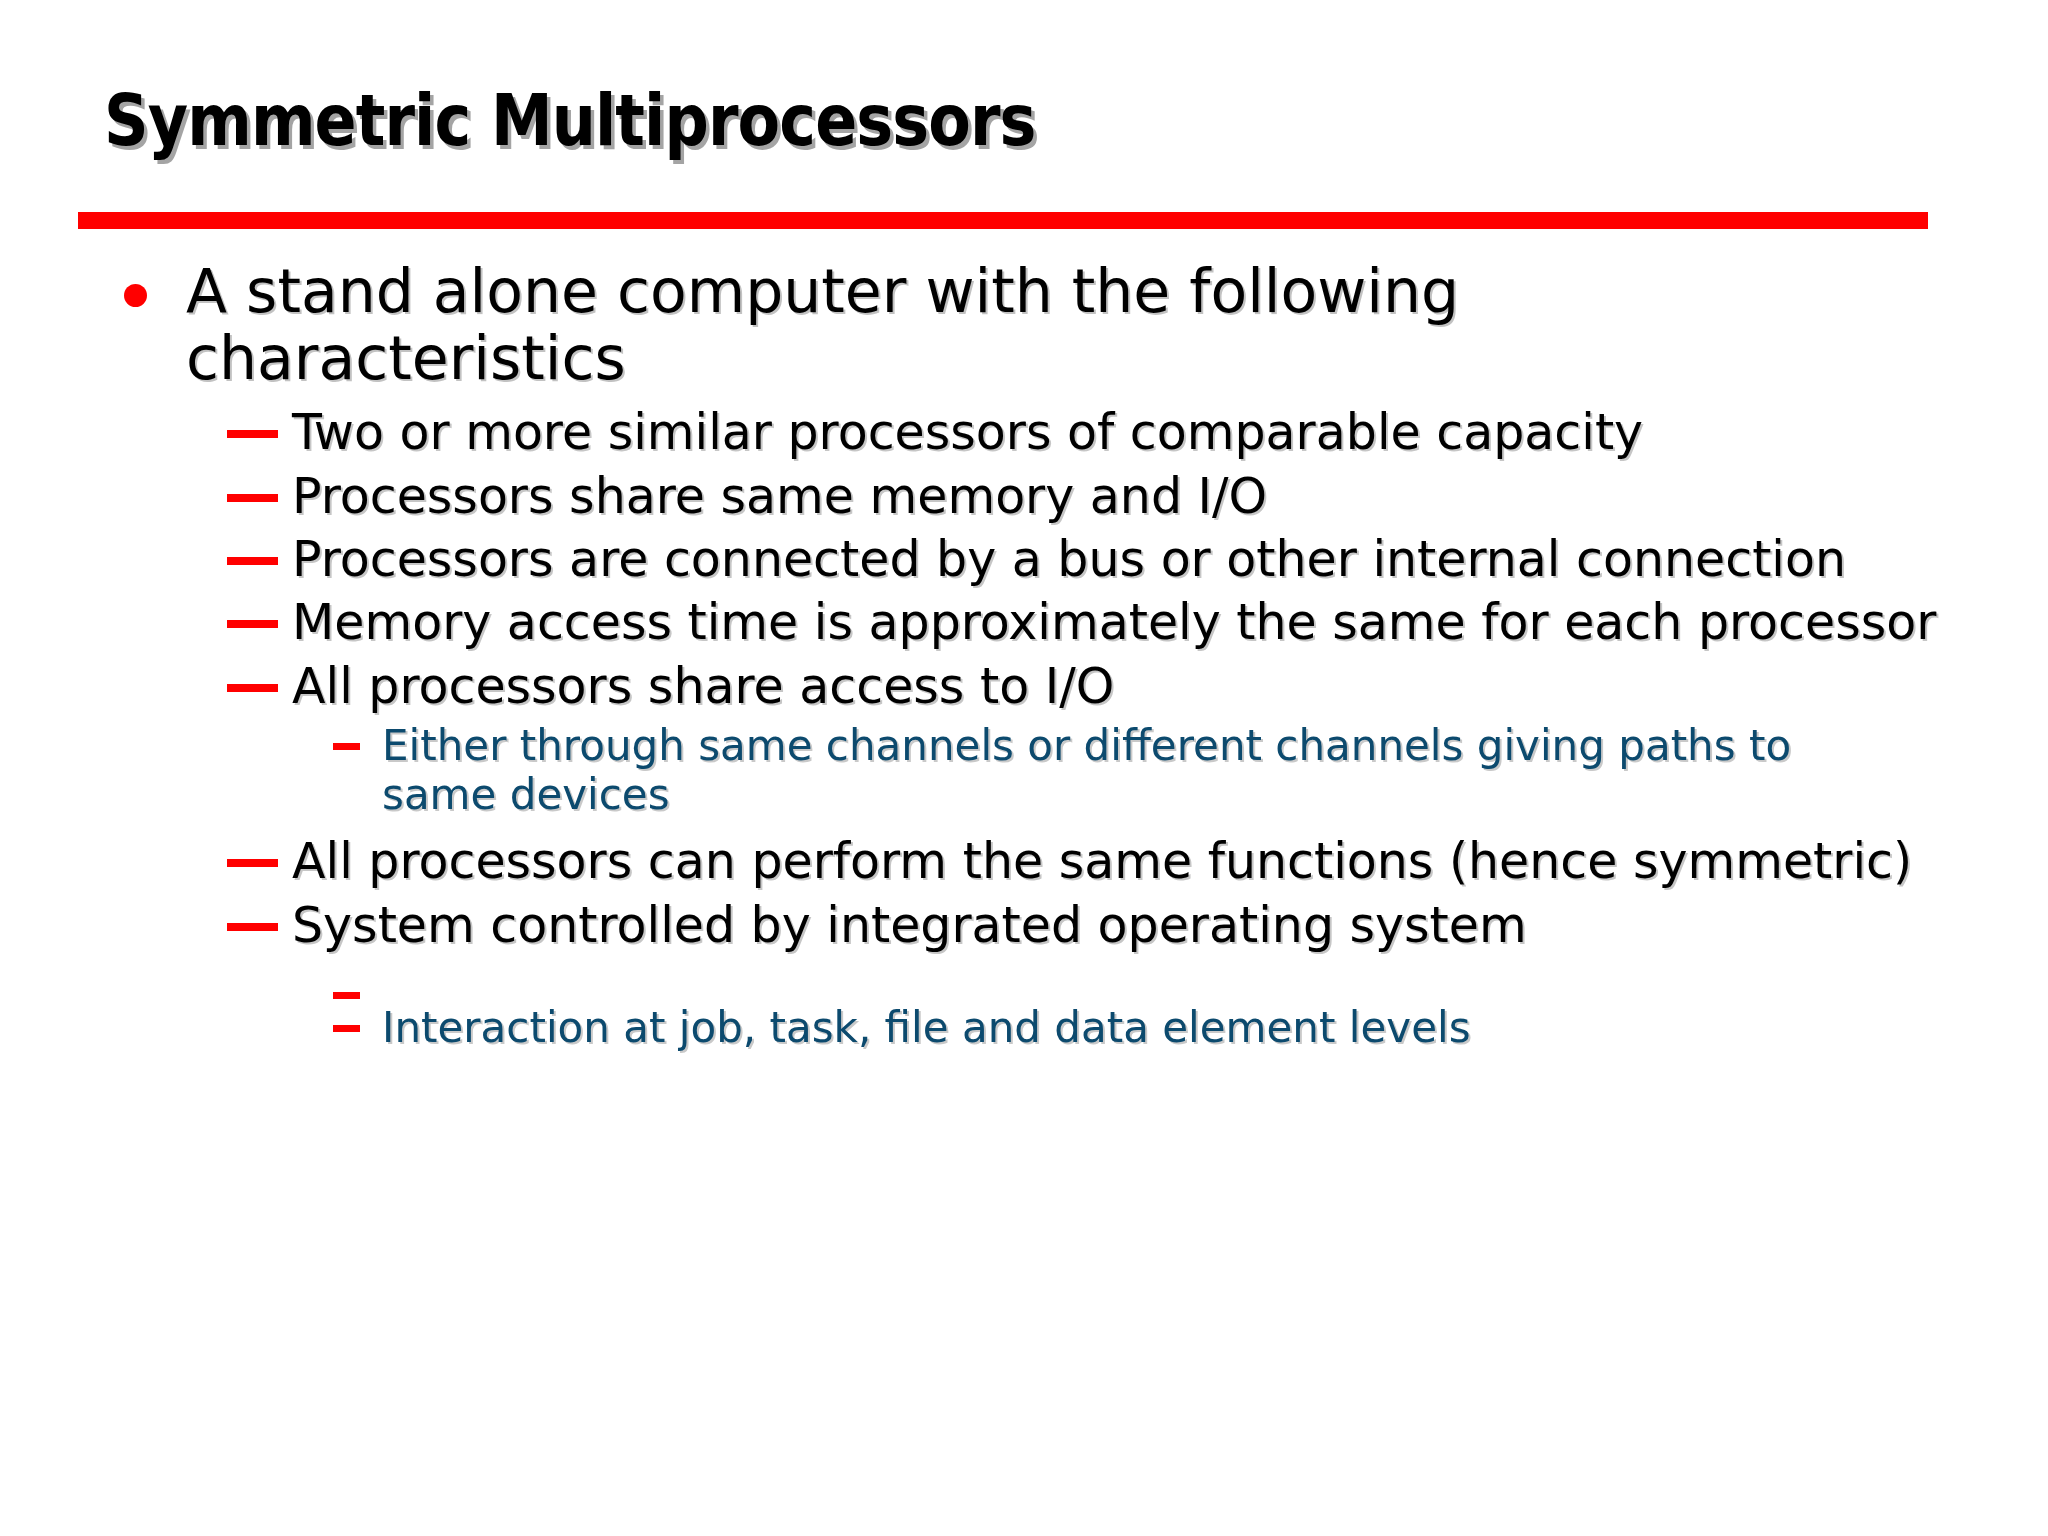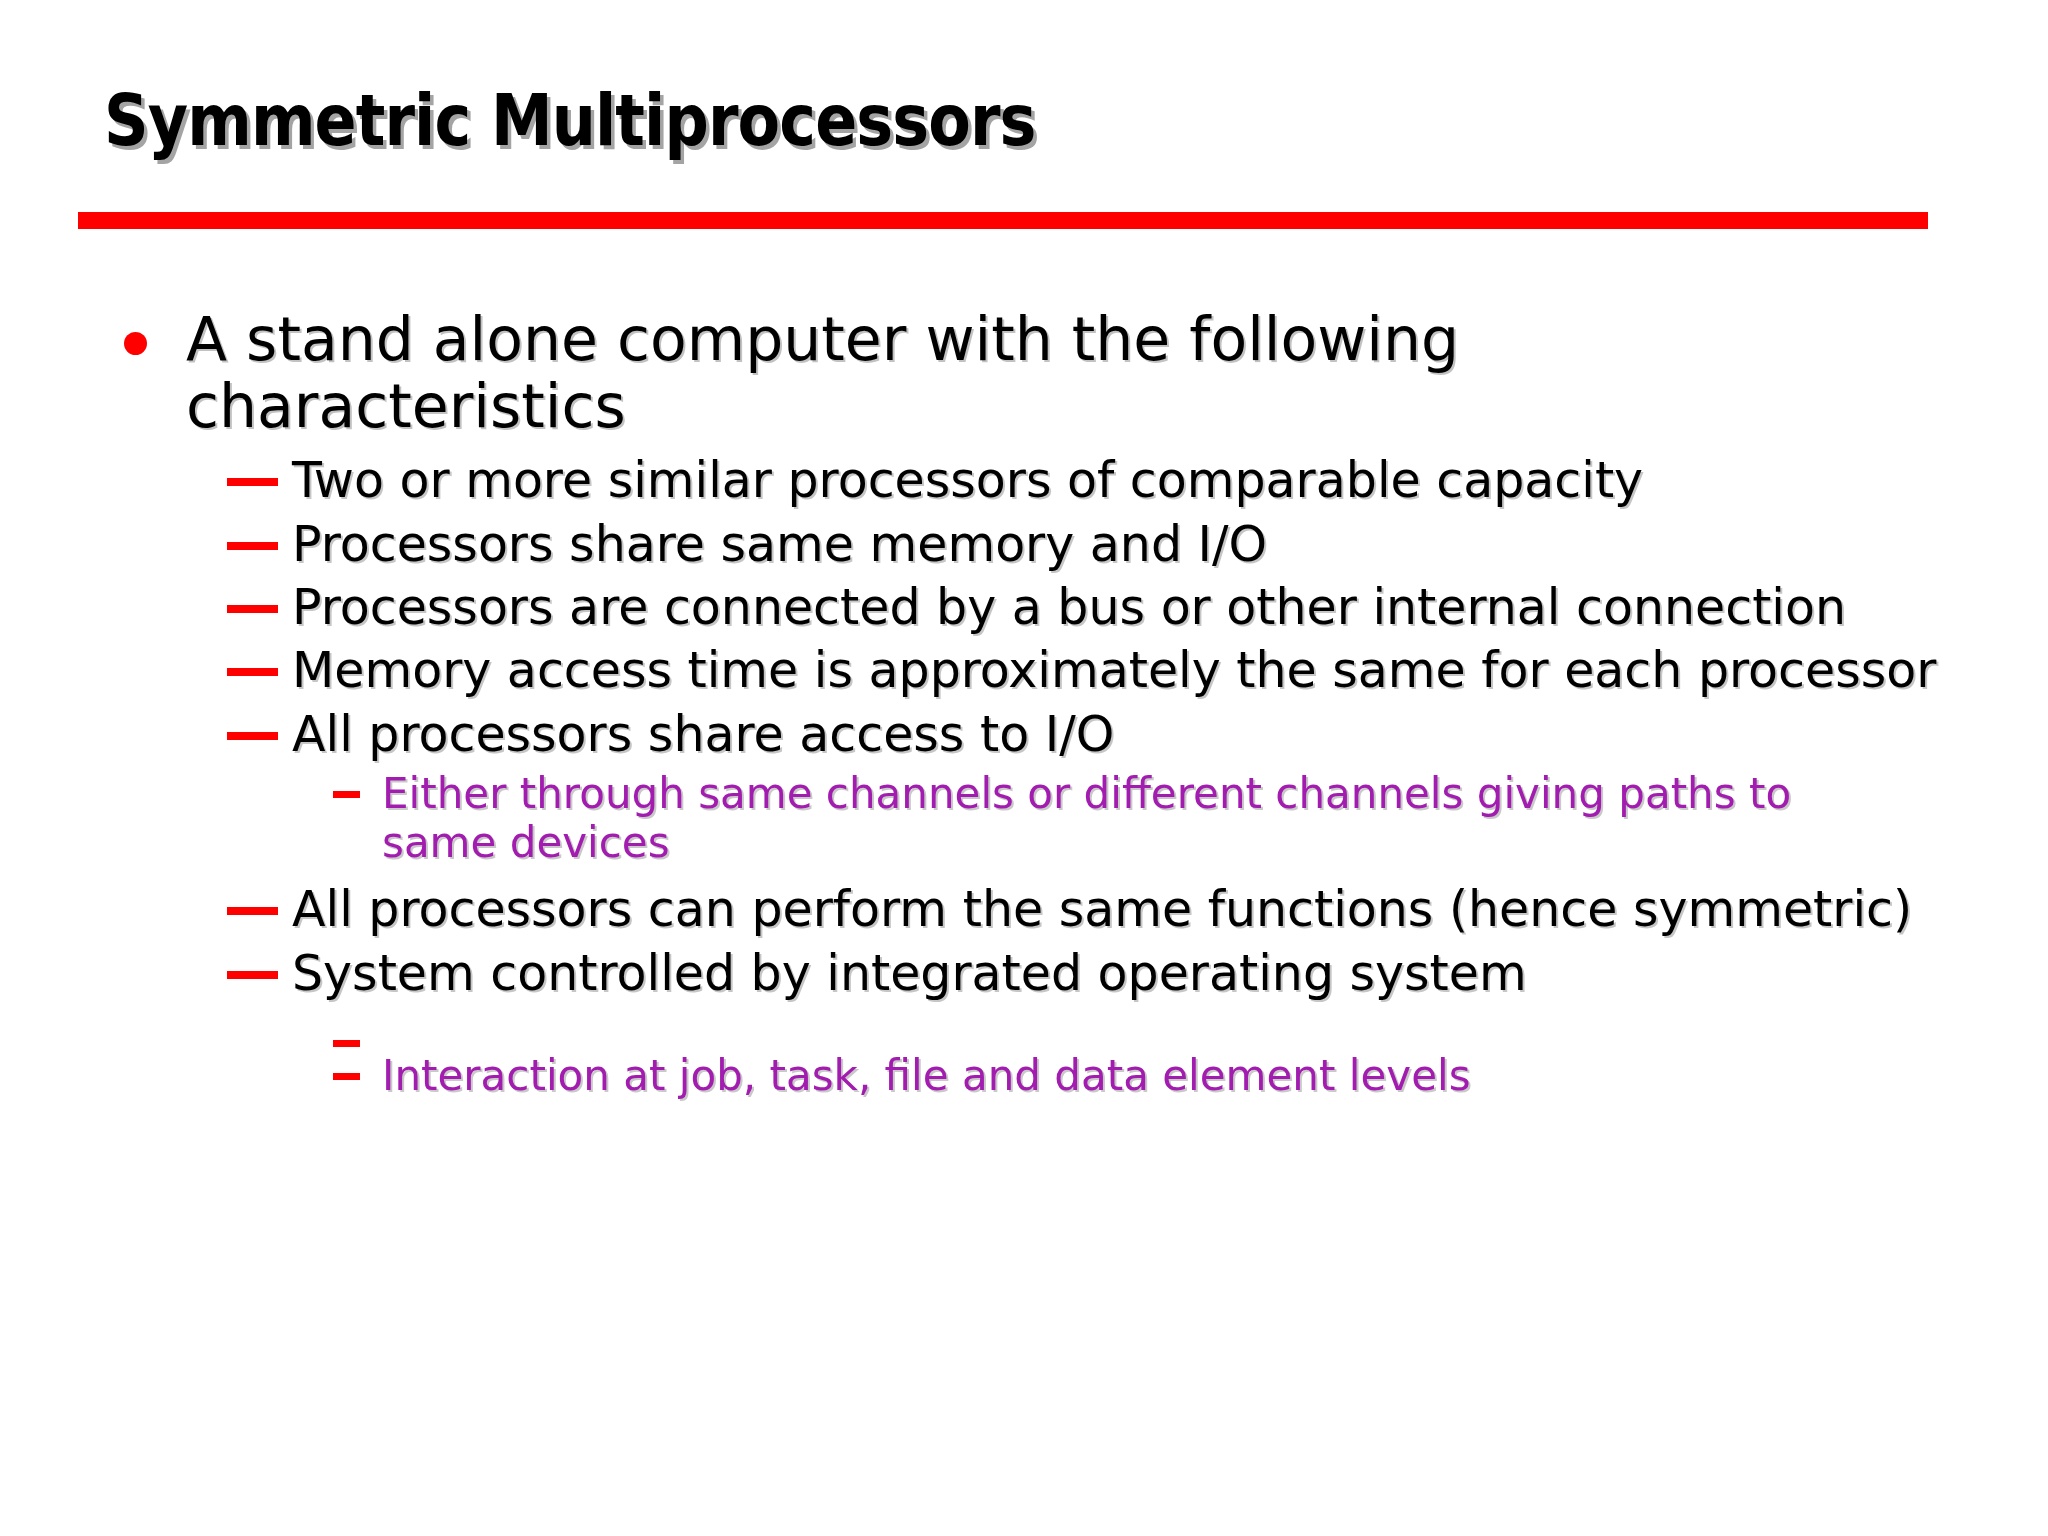--- a/index.html
+++ b/index.html
@@ -51,21 +51,20 @@
     height: 17px;
     background: #ff0000;
   }
 
   
   .body-block {
     position: absolute;
     left: 0;
     top: 258px;
     width: 2048px;
-    margin-top: 48px;
   }
 
   .bullet-row {
     display: flex;
     align-items: flex-start;
     width: 100%;
     box-sizing: border-box;
   }
 
   
@@ -142,21 +141,21 @@
   .dash-short {
     display: block;
     width: 27px;
     height: 7px;
     background: #ff0000;
   }
   .lvl3 .text {
     flex: 1 1 auto;
     font-size: 42px;
     line-height: 1.17;
-    color: #a21caf;
+    color: #0c4a6e;
     text-shadow: 2px 2px 0 rgba(120,120,120,0.40);
   }
 
   .spacer-sm { height: 10px; }
 </style>
 </head>
 <body>
 
 <div class="slide">
 

